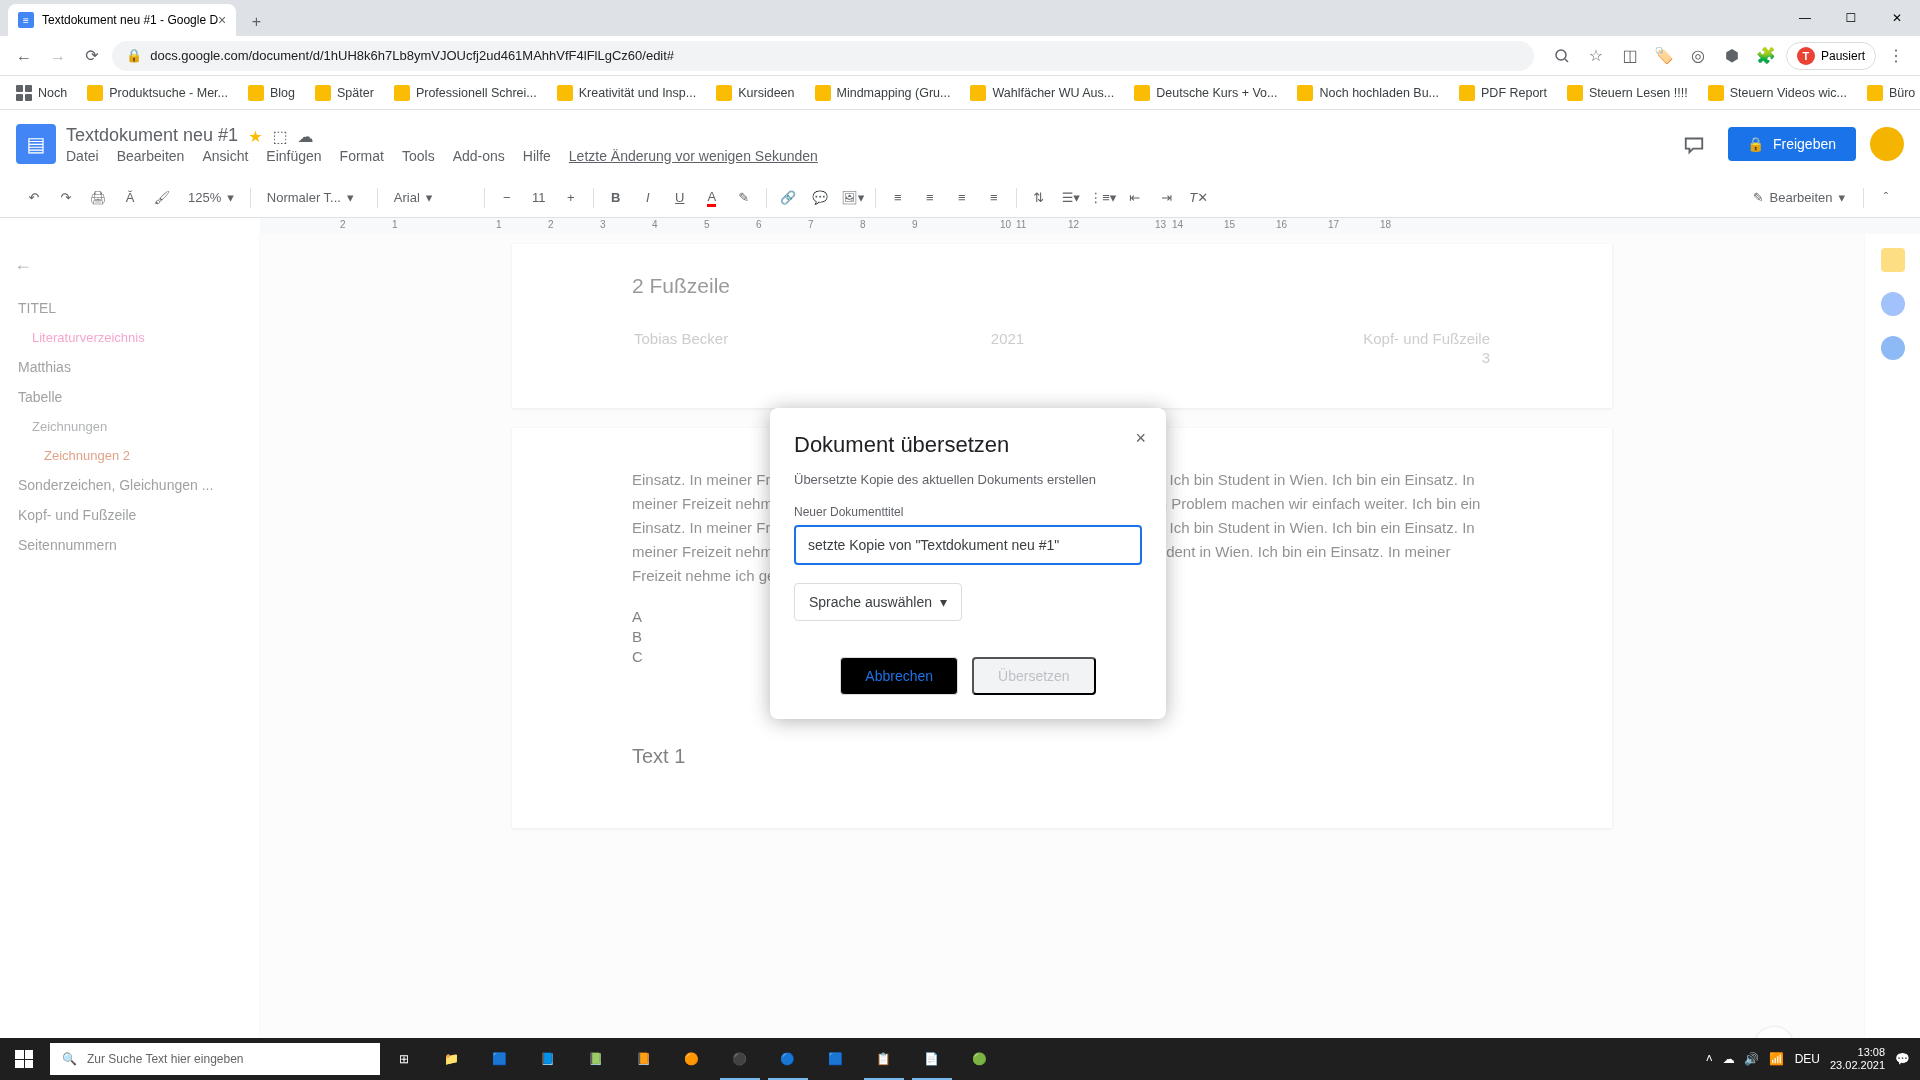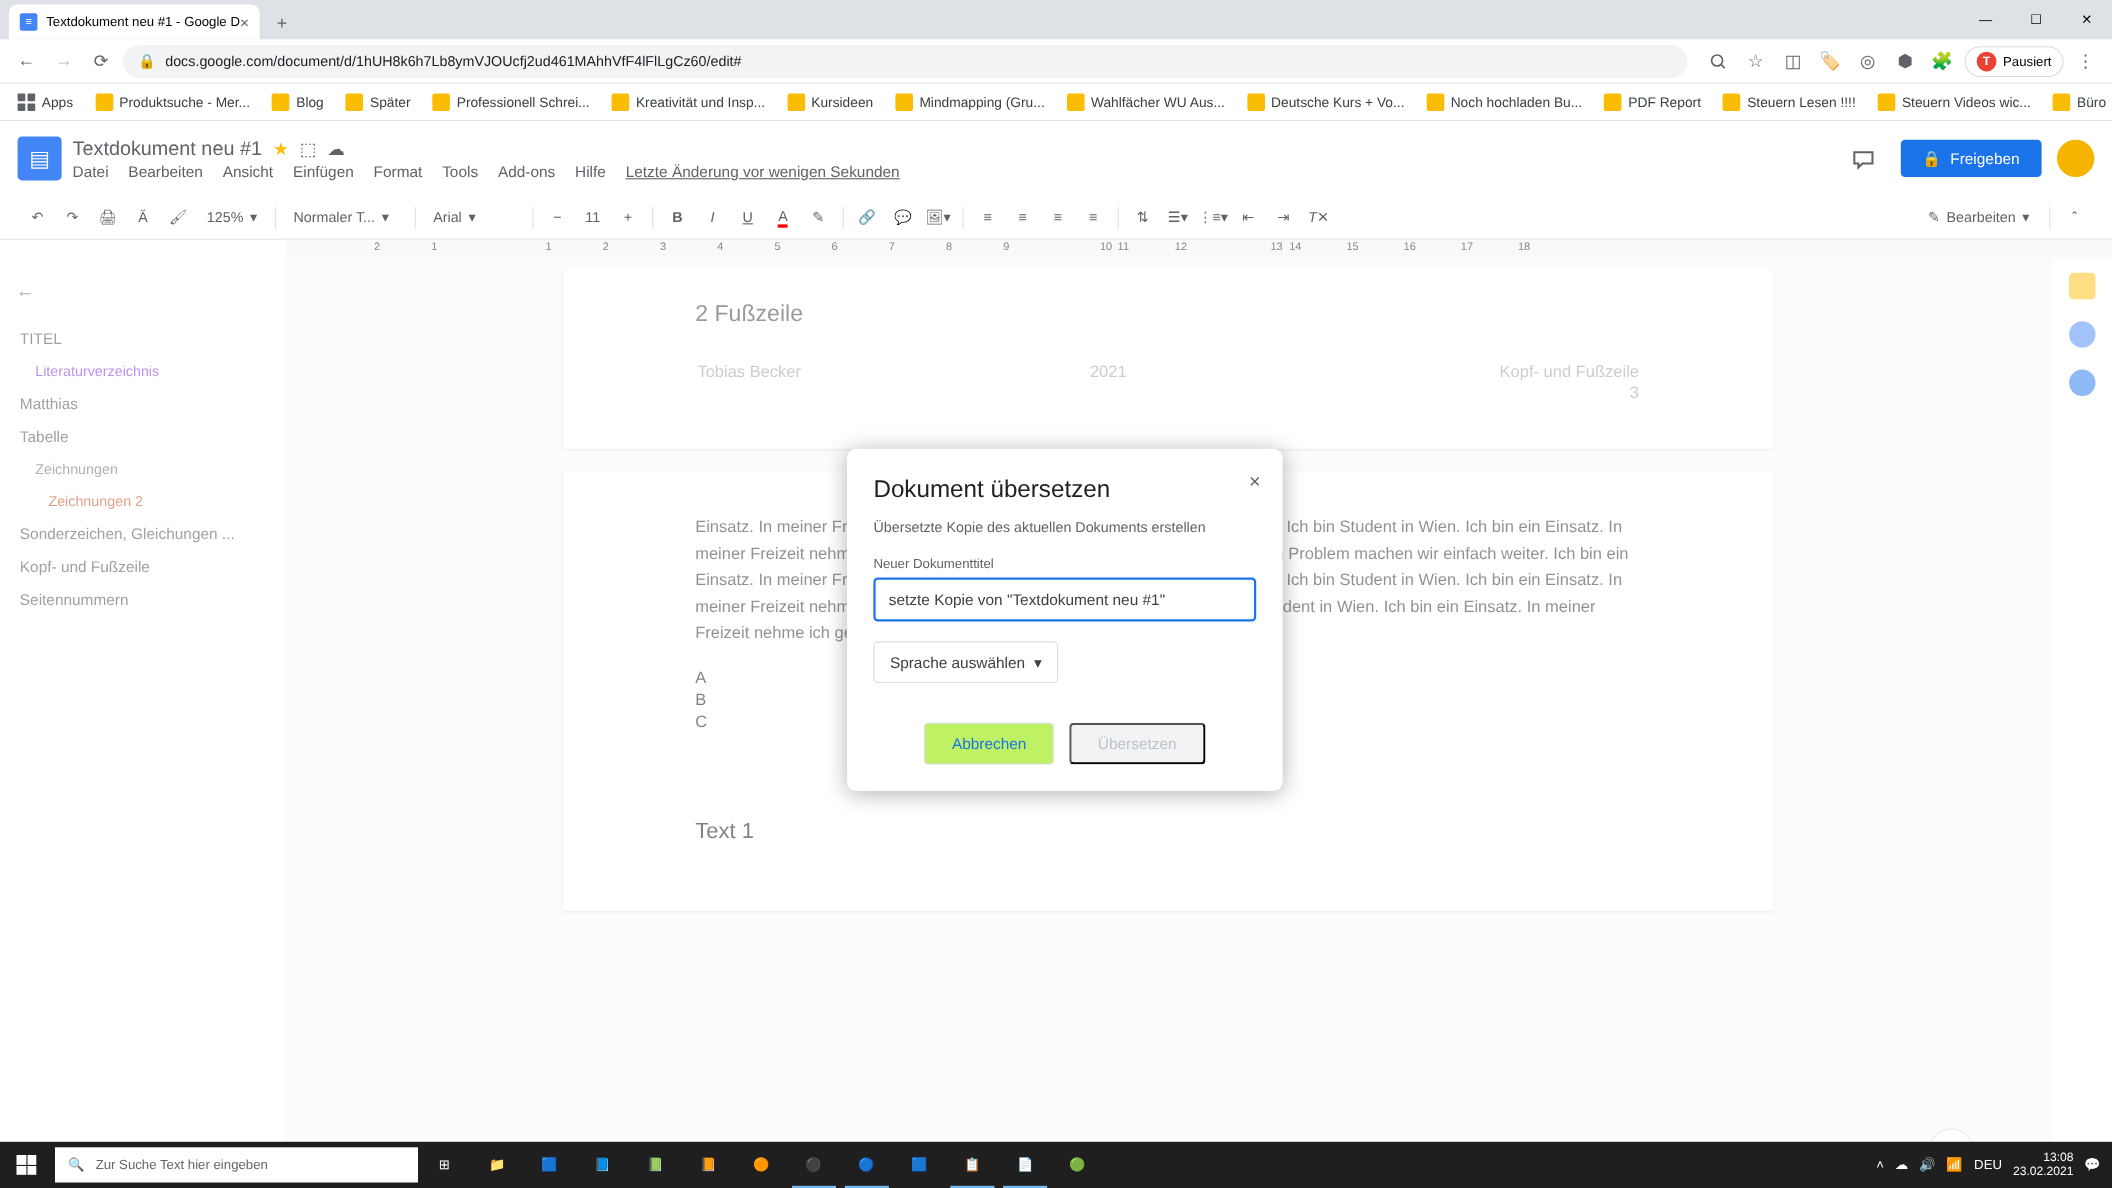--- a/index.html
+++ b/index.html
@@ -60,21 +60,21 @@
 .ruler-mark { position: absolute; top: 1px; }
 
 
 .main-area { display: flex; height: calc(100% - 234px); background: #f8f9fa; position: relative; }
 .outline-panel { width: 260px; background: #fff; padding: 20px 14px; border-right: 1px solid #f0f0f0; }
 .outline-back { color: #5f6368; font-size: 18px; margin-bottom: 18px; display: inline-block; }
 .outline-item { padding: 7px 4px; font-size: 14px; color: #3c4043; cursor: pointer; }
 .outline-item.l1 { font-weight: 500; }
 .outline-item.l2 { padding-left: 18px; font-size: 13px; color: #5f6368; }
 .outline-item.l3 { padding-left: 30px; font-size: 13px; color: #c2410c; }
-.outline-item.active { color: #6d28d9; }
+.outline-item.active { color: #ec4899; }
 
 .doc-scroll { flex: 1; overflow: hidden; position: relative; padding: 10px 40px; }
 .page { background: #fff; width: 1100px; margin: 0 auto 20px; box-shadow: 0 1px 3px rgba(0,0,0,0.15); padding: 60px 120px; min-height: 400px; }
 .page-header-section { font-size: 21px; font-weight: 400; color: #333; margin-bottom: 30px; }
 .page-footer-table { width: 100%; font-size: 15px; color: #999; }
 .page-footer-table td:nth-child(2) { text-align: center; }
 .page-footer-table td:nth-child(3) { text-align: right; }
 .page-num-row td { text-align: right; }
 .page2 { padding-top: 40px; }
 .body-text { font-size: 15px; line-height: 1.6; color: #222; margin-bottom: 20px; }
@@ -95,21 +95,21 @@
 
 
 .modal { position: absolute; left: 770px; top: 408px; width: 396px; background: #fff; border-radius: 8px; box-shadow: 0 2px 20px rgba(0,0,0,0.3); padding: 24px; }
 .modal-title { font-size: 22px; color: #202124; margin-bottom: 14px; }
 .modal-close { position: absolute; top: 20px; right: 20px; font-size: 18px; color: #5f6368; cursor: pointer; }
 .modal-desc { font-size: 13px; color: #5f6368; margin-bottom: 18px; }
 .modal-label { font-size: 12px; color: #5f6368; margin-bottom: 6px; }
 .modal-input { width: 100%; border: 2px solid #1a73e8; border-radius: 4px; padding: 10px 12px; font-size: 14px; color: #3c4043; margin-bottom: 18px; outline: none; }
 .modal-select { border: 1px solid #dadce0; border-radius: 4px; padding: 10px 14px; font-size: 14px; color: #3c4043; display: inline-flex; align-items: center; gap: 8px; margin-bottom: 36px; }
 .modal-actions { display: flex; justify-content: center; gap: 14px; }
-.btn-cancel { border: 1px solid #dadce0; background: #bef264; color: #1a73e8; padding: 9px 24px; border-radius: 4px; font-size: 14px; }
+.btn-cancel { border: 1px solid #dadce0; background: #000000; color: #1a73e8; padding: 9px 24px; border-radius: 4px; font-size: 14px; }
 .btn-primary { background: #f1f3f4; color: #bdc1c6; padding: 9px 24px; border-radius: 4px; font-size: 14px; }
 
 
 .taskbar { position: absolute; bottom: 0; left: 0; right: 0; height: 42px; background: #1f1f1f; display: flex; align-items: center; color: #fff; font-size: 12px; }
 .start-btn { width: 48px; height: 42px; display: flex; align-items: center; justify-content: center; }
 .win-logo { width: 18px; height: 18px; display: grid; grid-template-columns: 1fr 1fr; gap: 1px; }
 .win-logo div { background: #fff; }
 .search-box { width: 330px; height: 32px; background: #fff; display: flex; align-items: center; padding: 0 12px; color: #666; gap: 10px; margin-left: 2px; }
 .task-icons { display: flex; height: 42px; }
 .task-icon { width: 48px; display: flex; align-items: center; justify-content: center; position: relative; }
@@ -166,21 +166,21 @@
 </div>
 
 <div class="bookmarks-bar">
   <div class="bm-item">
     <div class="bm-apps">
         <div></div>
         <div></div>
         <div></div>
         <div></div>
       </div>
-    <span>Apps</span>
+    <span>Noch</span>
   </div>
   <div class="bm-item">
       <div class="bm-favicon"></div>
       <span>Produktsuche - Mer...</span>
     </div>
   <div class="bm-item">
       <div class="bm-favicon"></div>
       <span>Blog</span>
     </div>
   <div class="bm-item">

